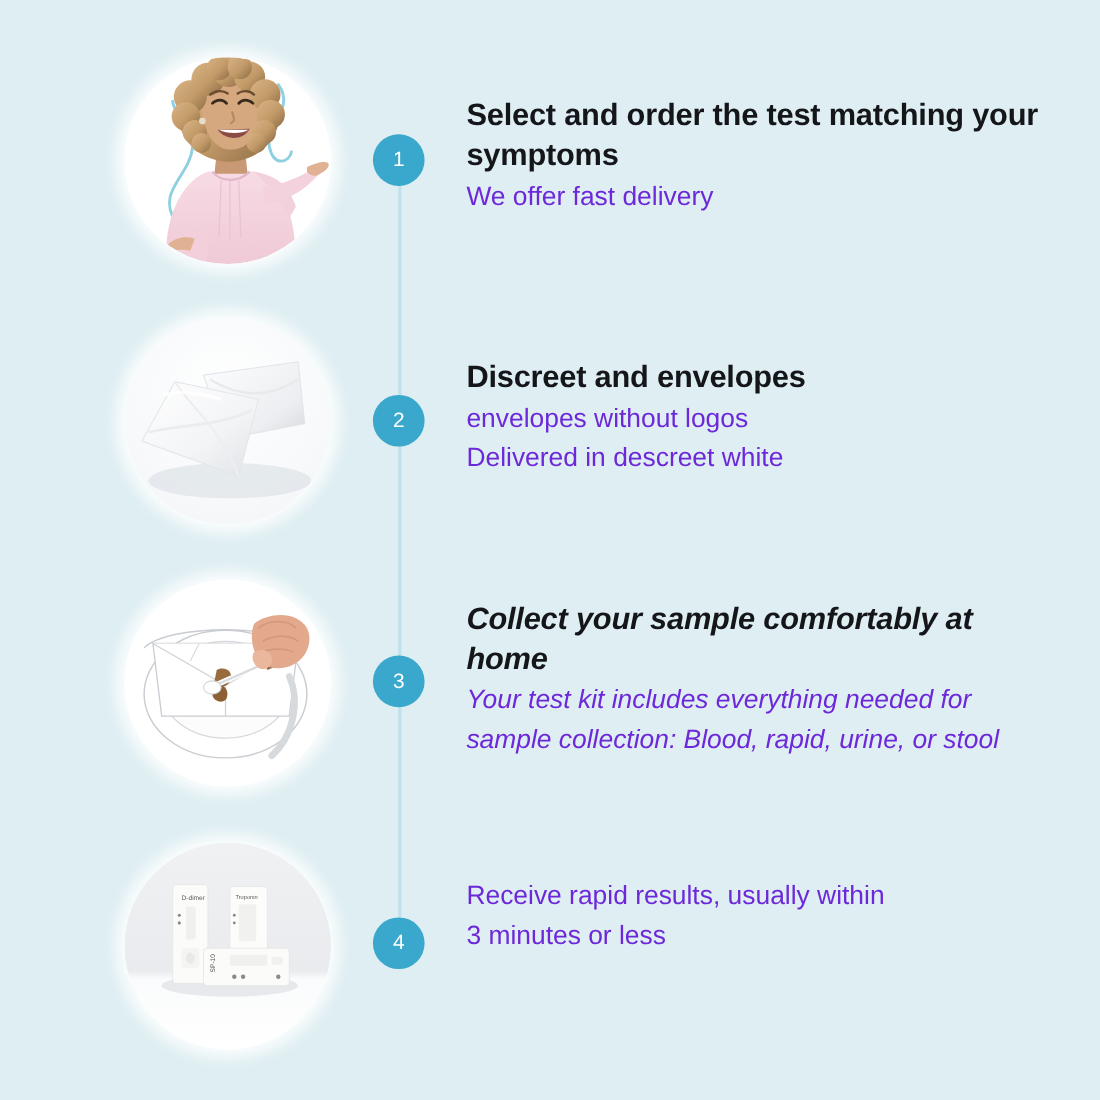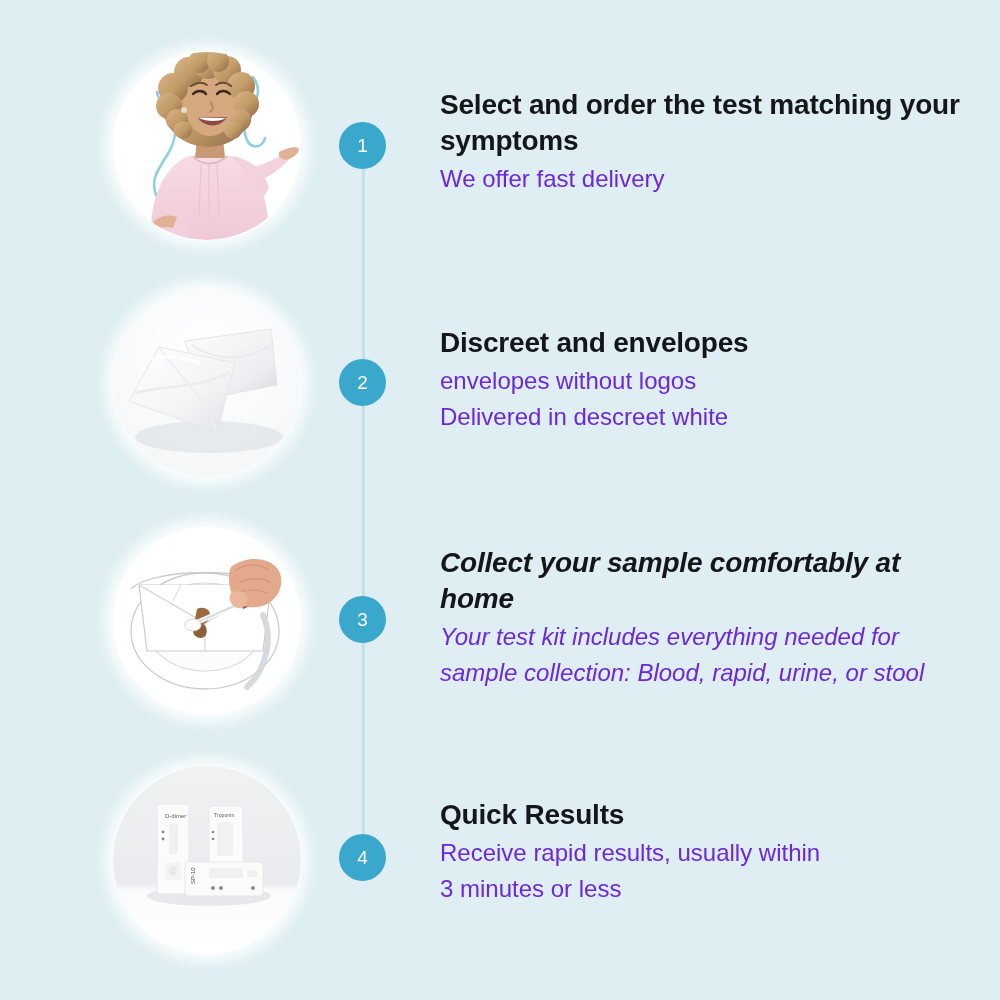--- a/index.html
+++ b/index.html
@@ -79,21 +79,20 @@
   .badge-1 { left: 339px; top: 76px; }
   .badge-2 { left: 339px; top: 76px; }
   .badge-3 { left: 339px; top: 75px; }
   .badge-4 { left: 339px; top: 74px; }
 
   
   .text-block {
     position: absolute;
     left: 424px;
     width: 540px;
-    margin-left: 16px;
   }
   .tb-1 { top: 41px; }
   .tb-2 { top: 42px; }
   .tb-3 { top: 24px; font-style: italic; }
   .tb-4 { top: 37px; }
 
   .step-title {
     font-size: 28px;
     font-weight: bold;
     color: #15161a;
@@ -359,23 +358,20 @@
           <circle cx="108" cy="122" r="2" fill="#8a8a8a"></circle>
           <rect x="134" y="104" width="10" height="7" rx="2" fill="#f0f0ee"></rect>
           <circle cx="140" cy="122" r="2" fill="#8a8a8a"></circle>
         </g>
       </svg>
     </div>
     <div class="badge badge-4">
       <span>4</span>
     </div>
     <div class="text-block tb-4">
-      <h2 class="step-title">
-        <span class="line">Quick Results</span>
-      </h2>
       <p class="step-desc">
         <span class="line">Receive rapid results, usually within</span>
         <span class="line">3 minutes or less</span>
       </p>
     </div>
   </div>
 
 </div>
 
 </body></html>

